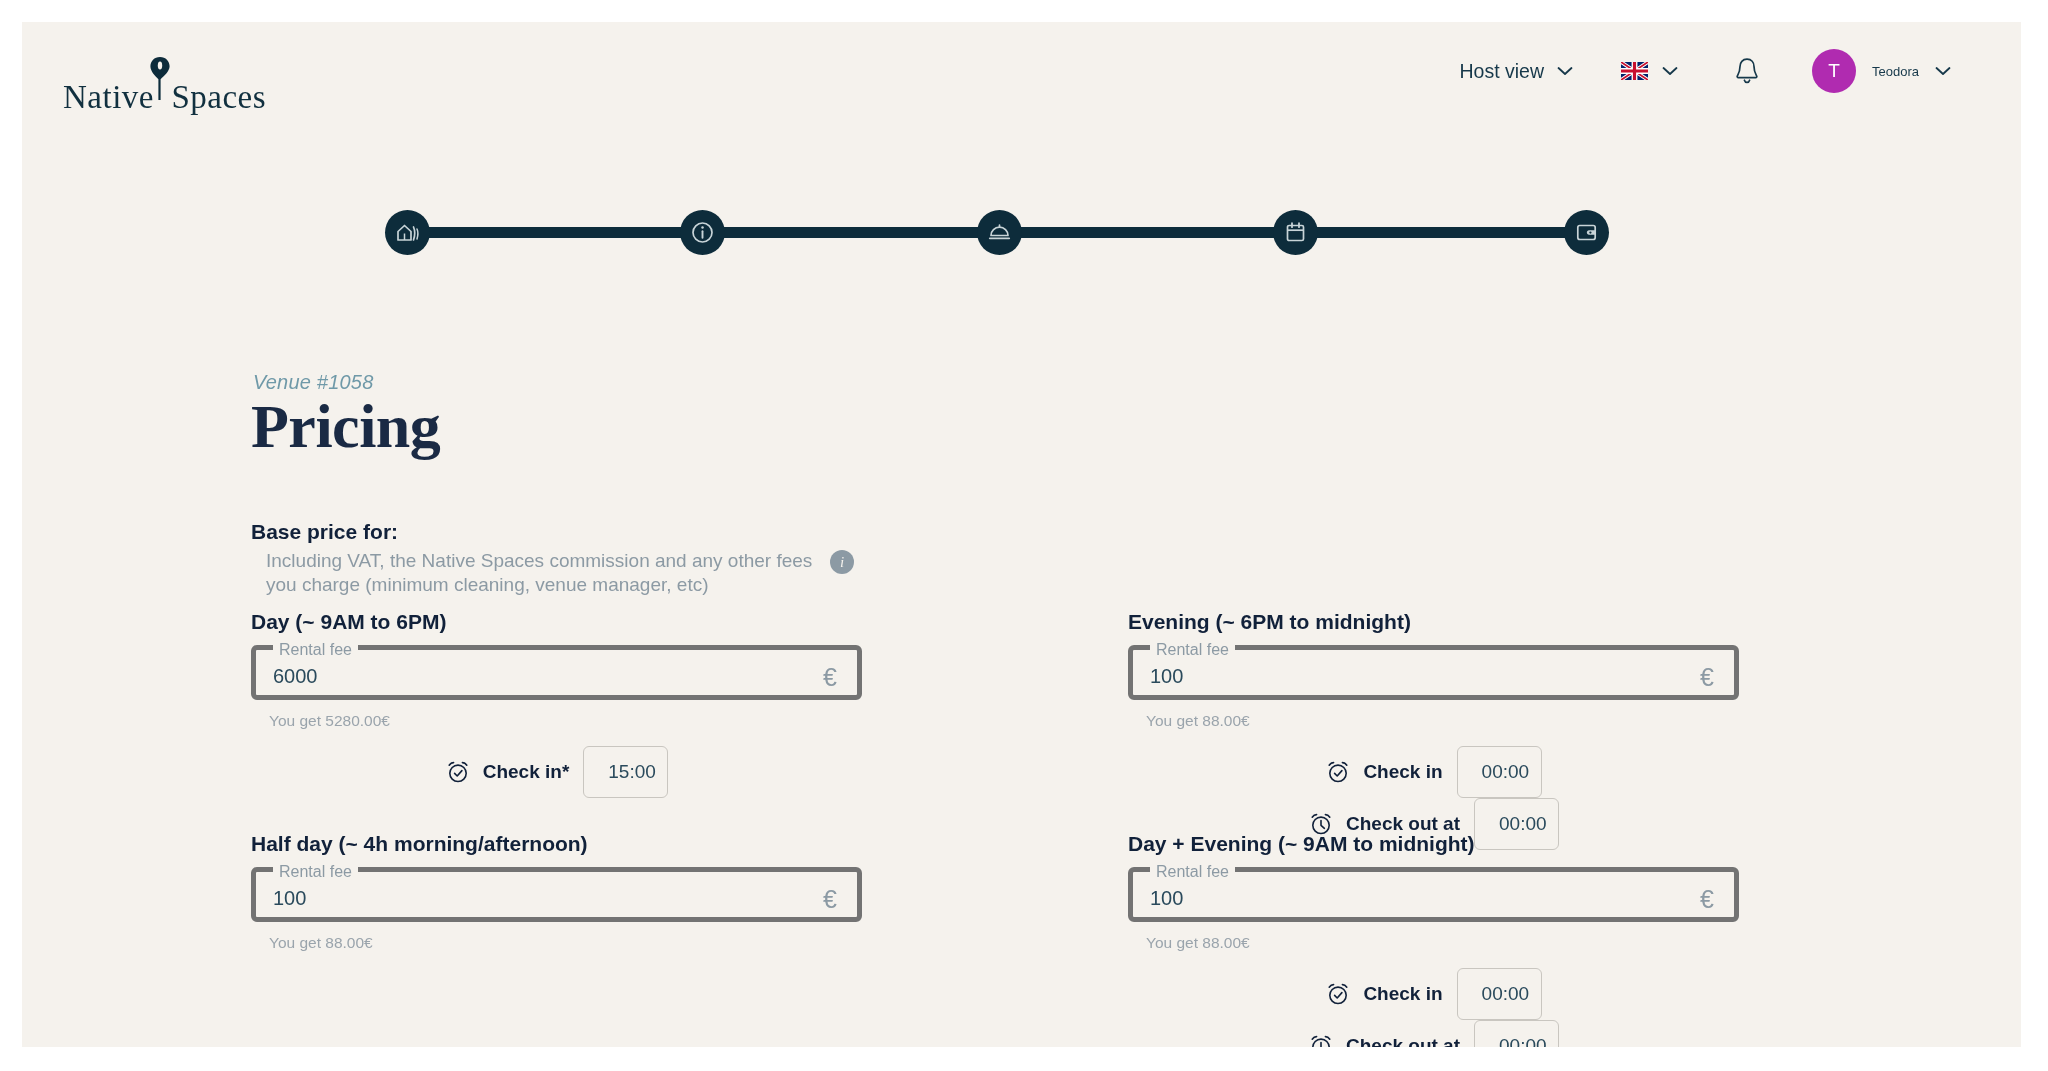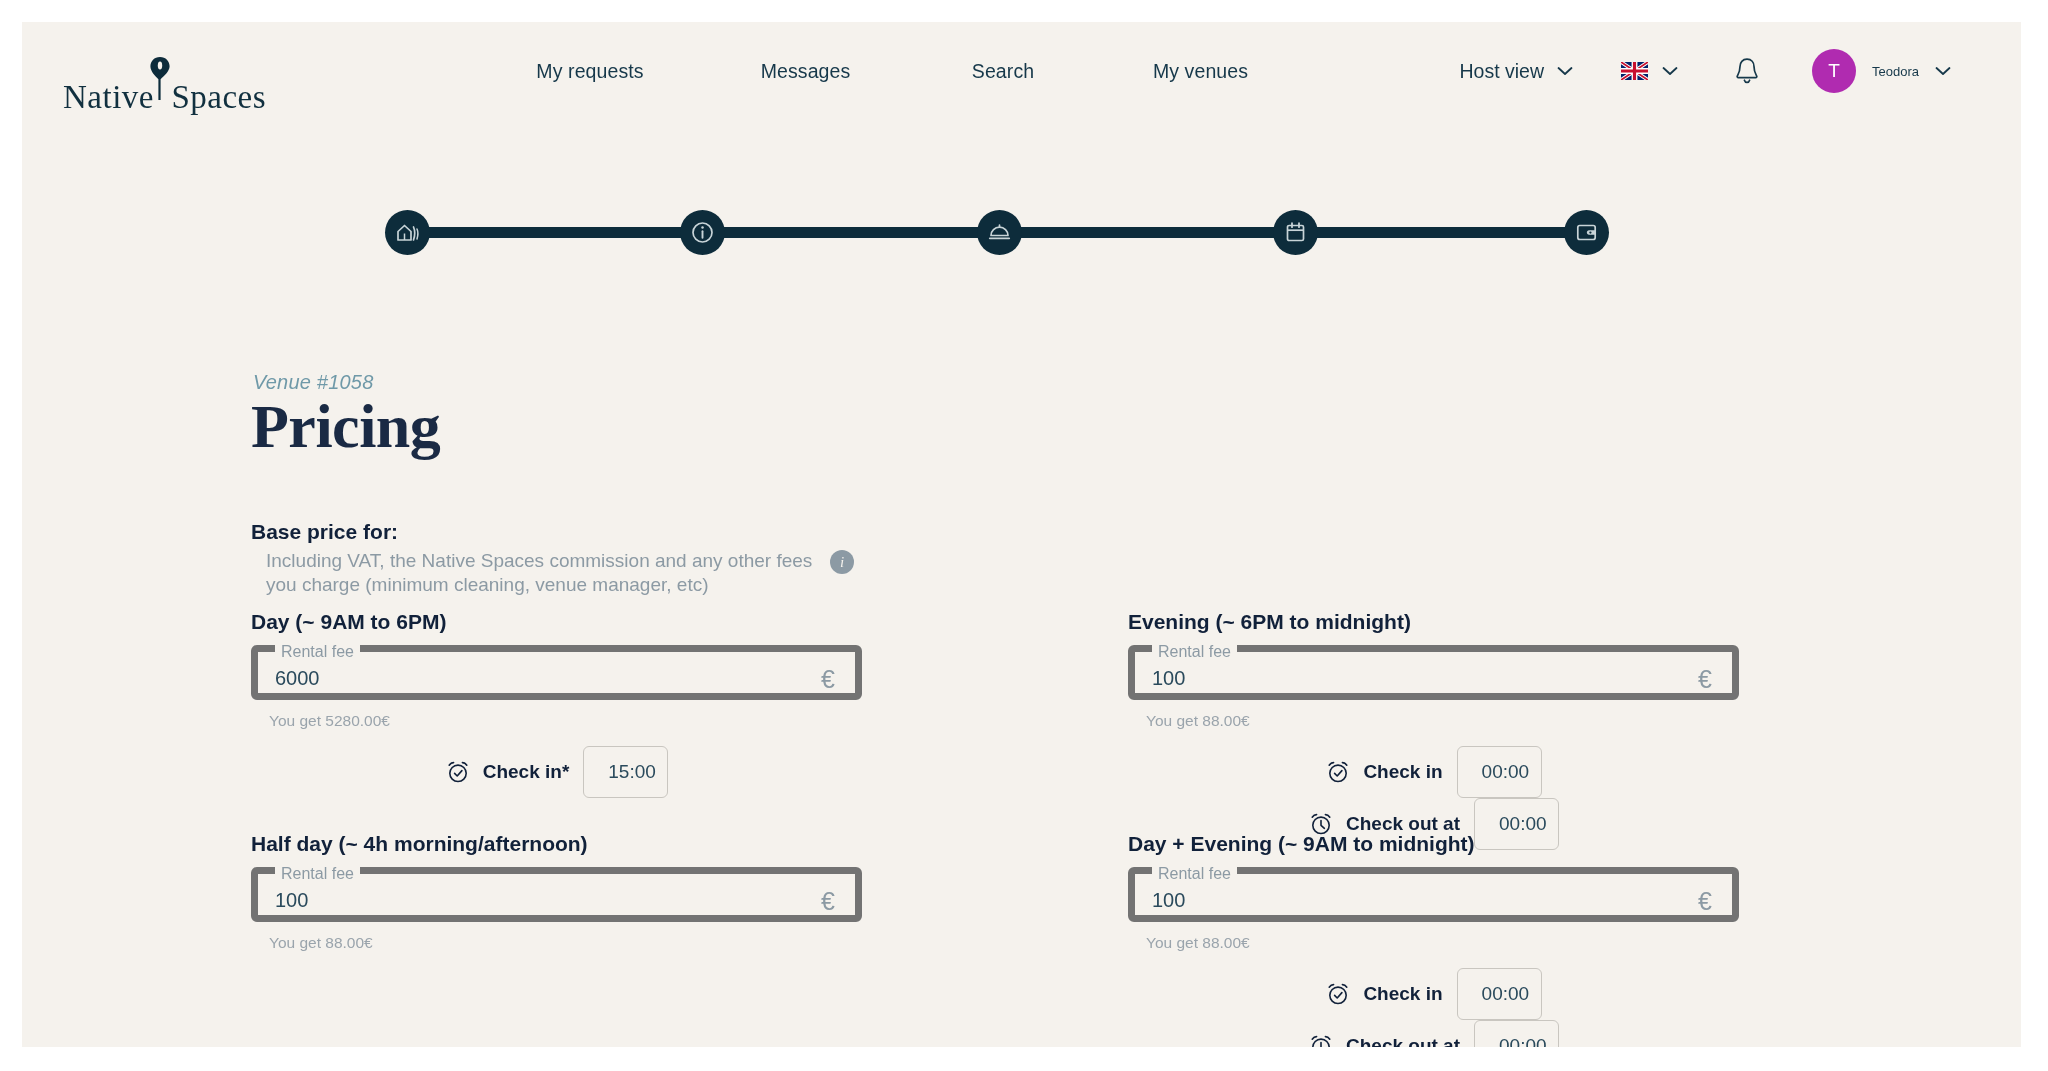--- a/index.html
+++ b/index.html
@@ -246,21 +246,21 @@
     font-weight: bold;
     color: #11213a;
     margin-bottom: 11px;
     white-space: nowrap;
   }
 
   .fee-field {
     position: relative;
     width: 611px;
     height: 55px;
-    border: 7px solid #737373;
+    border: 5px solid #737373;
     border-radius: 6px;
     background: transparent;
   }
   .fee-legend {
     position: absolute;
     left: 17px;
     top: -10px;
     padding: 0 6px;
     background: #f5f2ed;
     font-size: 16px;
@@ -338,26 +338,20 @@
   <div class="navbar">
 
     <div class="logo">
       <span class="logo-text"><span>Native</span>&nbsp;&nbsp;<span>Spaces</span></span>
       <svg class="logo-pin" viewBox="0 0 22 46">
         <path d="M11 1 C5.2 1 1.4 5.3 1.4 10.3 C1.4 15.6 6.6 20.5 9.4 23.2 L9.4 44 L11.6 44 L11.6 23.2 C14.4 20.5 20.6 15.6 20.6 10.3 C20.6 5.3 16.8 1 11 1 Z" fill="#0d2c3b"></path>
         <ellipse cx="11" cy="9.6" rx="2.2" ry="4.0" fill="#f5f2ed"></ellipse>
       </svg>
     </div>
 
-    <div class="nav-links">
-      <div class="nav-link">My requests</div>
-      <div class="nav-link">Messages</div>
-      <div class="nav-link">Search</div>
-      <div class="nav-link">My venues</div>
-    </div>
 
     <div class="nav-right">
 
       <div class="host-view">
         <span class="host-view-label">Host view</span>
         <svg class="chev" viewBox="0 0 16 10">
           <path d="M1.5 2 L8 8 L14.5 2" fill="none" stroke="#16384a" stroke-width="1.8" stroke-linecap="round" stroke-linejoin="round"></path>
         </svg>
       </div>
 

